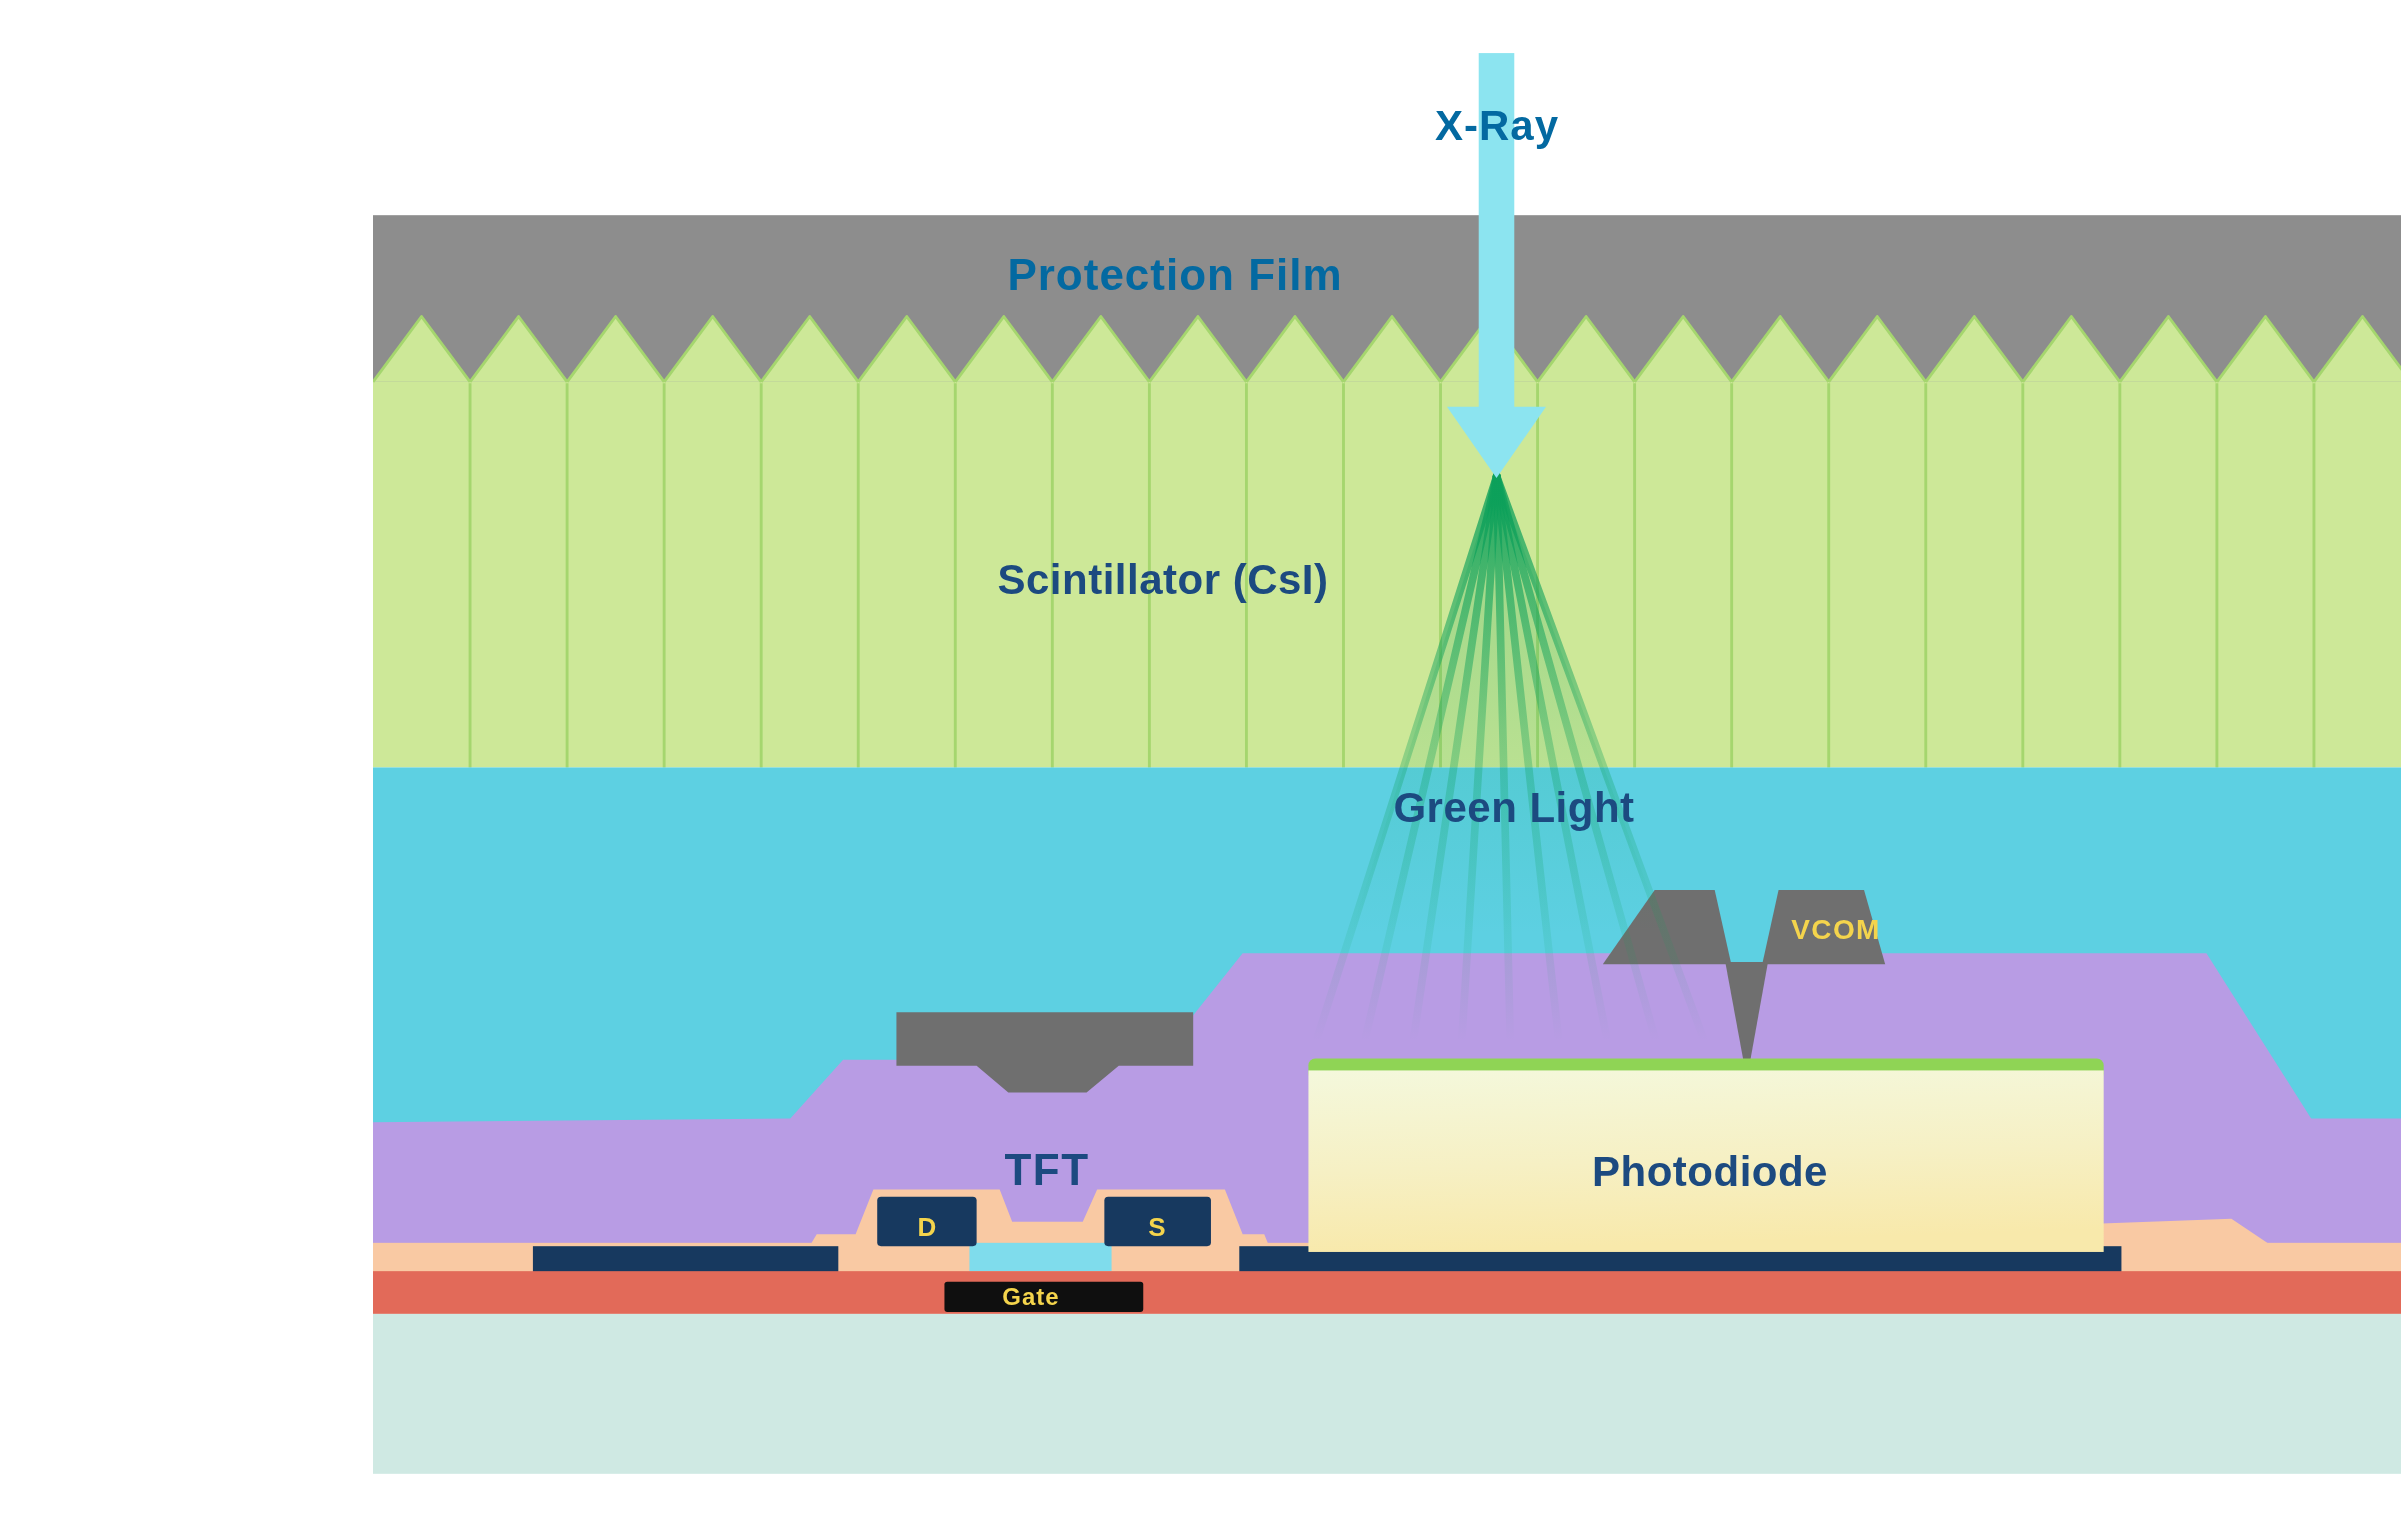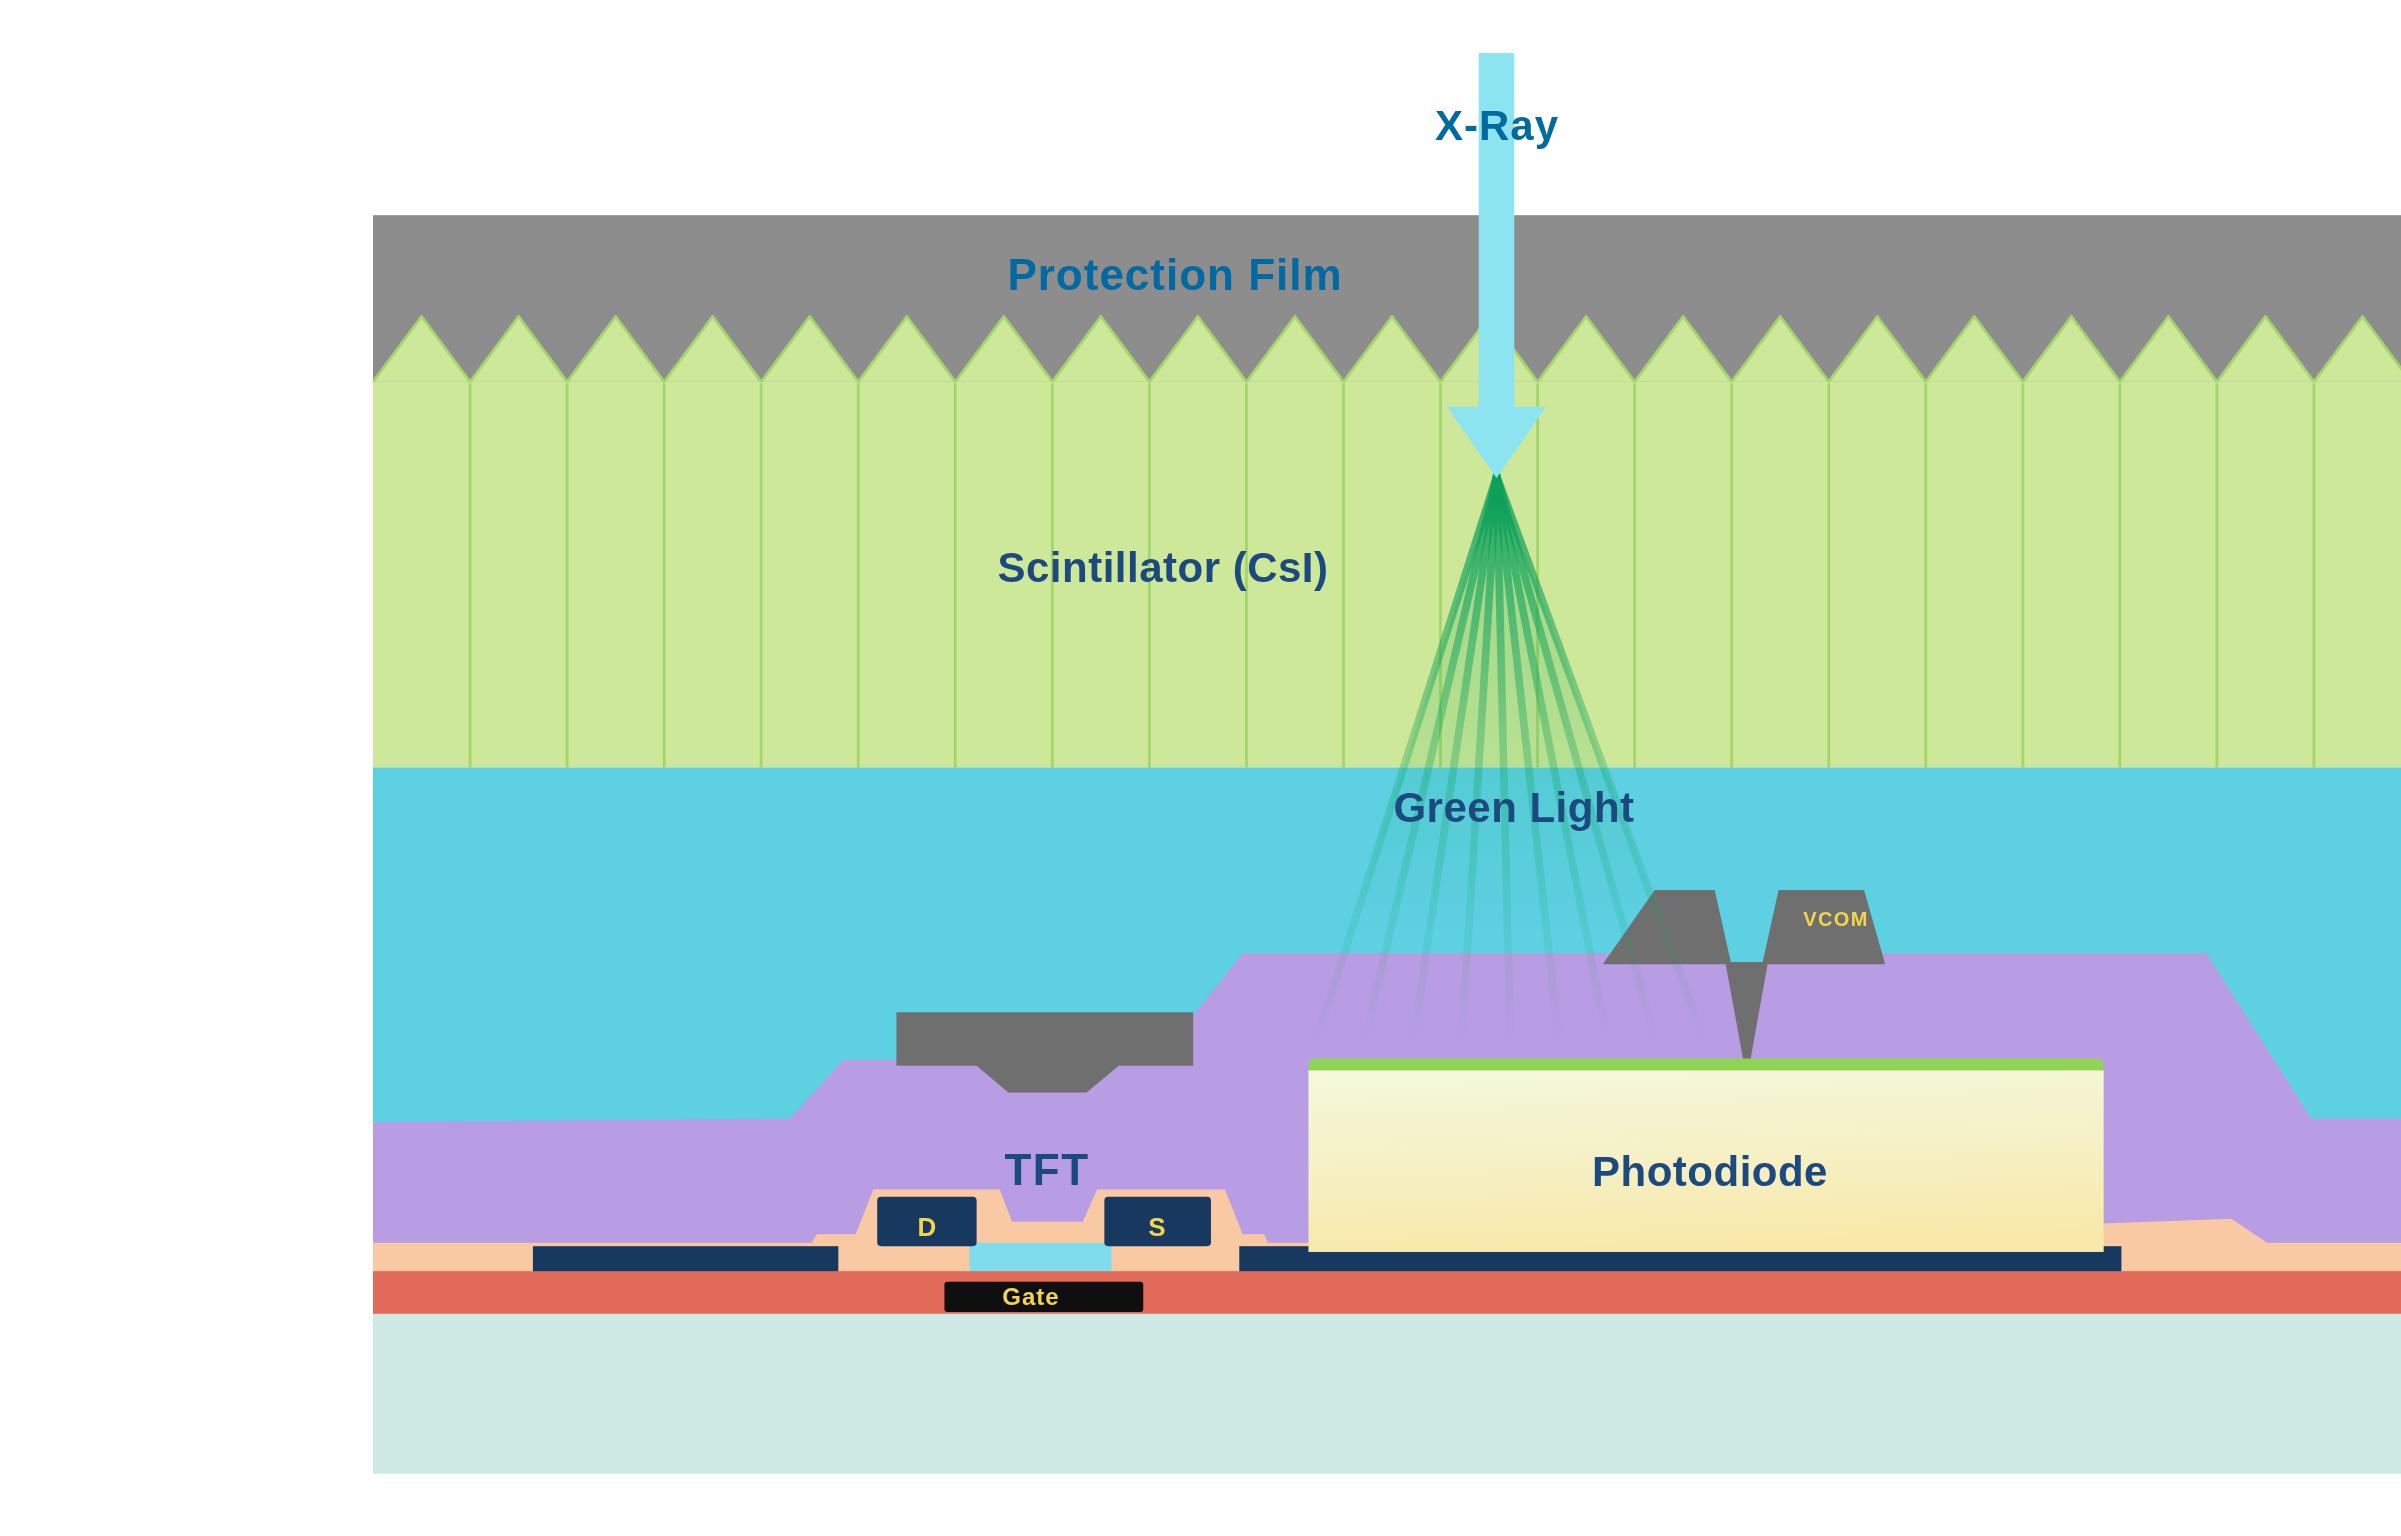--- a/index.html
+++ b/index.html
@@ -10,21 +10,21 @@
   .arrow-wrap{position:absolute;left:1447px;top:53px;width:99px;height:425px;}
   .lbl{position:absolute;transform:translate(-50%,-50%);font-weight:700;white-space:nowrap;line-height:1;}
   .lbl.blue{color:#1c4a80;}
   .lbl.white{color:#0369a1;}
   .lbl.yellow{color:#f4d44c;}
   .f-title{font-size:42px;letter-spacing:0.5px;}
   .f-film{font-size:44px;letter-spacing:1px;}
   .f-xray{font-size:42px;letter-spacing:1px;}
   .f-tft{font-size:44px;letter-spacing:1.4px;}
   .f-sub{font-size:43px;letter-spacing:0.5px;}
-  .f-vcom{font-size:20px;letter-spacing:1.4px;}
+  .f-vcom{font-size:28px;letter-spacing:1.4px;margin-top:11px;}
   .f-ds{font-size:26px;}
   .f-gate{font-size:24px;letter-spacing:1px;}
 </style>
 </head>
 <body>
 
 <div class="stage">
 
   <div class="panel">
     <svg viewBox="0 0 4244 2621">
@@ -139,21 +139,21 @@
 
   <div class="arrow-wrap">
     <svg viewBox="0 0 206 884" style="position:absolute;left:0;top:0;width:99px;height:425px;">
       <rect x="66" y="0" width="74" height="740" fill="#8ce4f0"></rect>
       <polygon points="0,736 206,736 103,884" fill="#8ce4f0"></polygon>
     </svg>
   </div>
 
   <div class="lbl white f-xray" style="left:1497px;top:126px;">X-Ray</div>
   <div class="lbl white f-film" style="left:1175px;top:275px;">Protection Film</div>
-  <div class="lbl blue f-title" style="left:1163px;top:568px;">Scintillator (CsI)</div>
+  <div class="lbl blue f-title" style="left:1163px;top:580px;">Scintillator (CsI)</div>
   <div class="lbl blue f-title" style="left:1514px;top:808px;">Green Light</div>
   <div class="lbl yellow f-vcom" style="left:1836px;top:919px;">VCOM</div>
   <div class="lbl blue f-title" style="left:1710px;top:1172px;">Photodiode</div>
   <div class="lbl blue f-tft" style="left:1047px;top:1170px;">TFT</div>
   <div class="lbl yellow f-ds" style="left:927px;top:1227px;">D</div>
   <div class="lbl yellow f-ds" style="left:1157px;top:1227px;">S</div>
   <div class="lbl yellow f-gate" style="left:1031px;top:1297px;text-align:center;">Gate</div>
 
 </div>
 

